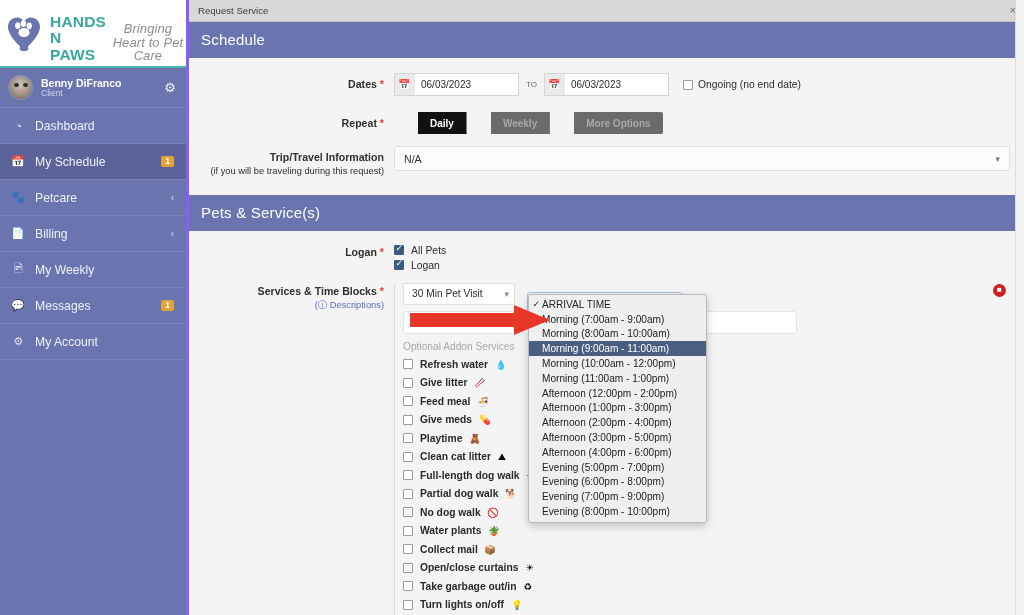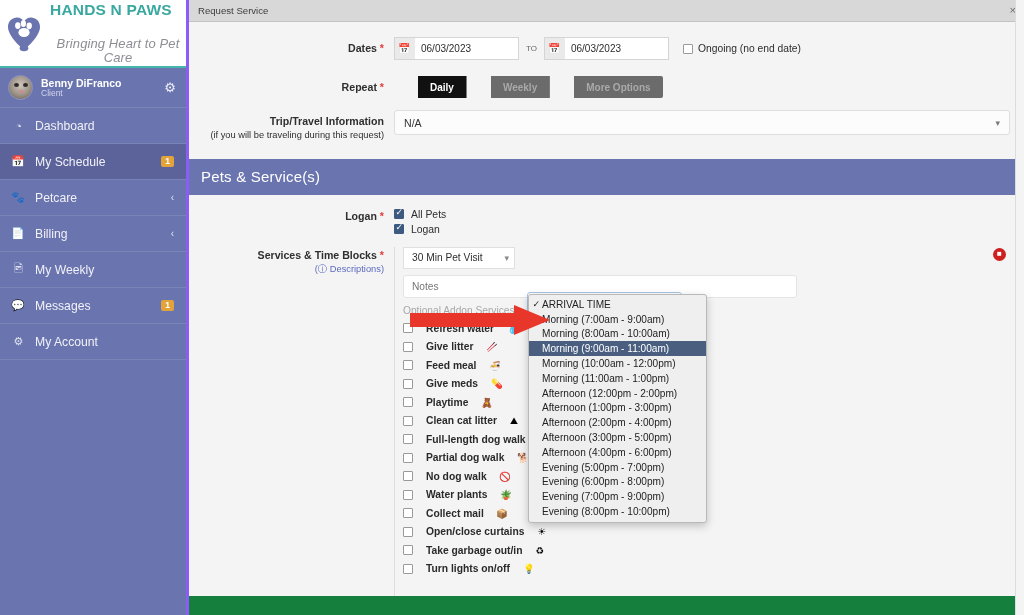--- a/index.html
+++ b/index.html
@@ -18,21 +18,21 @@
     display: flex; flex-direction: column;
     position: relative;
   }
   .logo-box {
     height: 68px; background: #ffffff;
     display: flex; align-items: center; justify-content: center;
     border-bottom: 2px solid #45b6ac;
   }
   .logo-wrap { display: flex; align-items: center; gap: 6px; padding-left: 4px; }
   .logo-mark { width: 40px; height: 40px; position: relative; }
-  .logo-text { display: flex; flex-direction: column; line-height: 1.05; }
+  .logo-text { display: flex; flex-direction: row; line-height: 1.05; align-items: flex-end; }
   .logo-title {
     font-size: 15.5px; font-weight: bold; letter-spacing: .2px;
     color: #3aa8a0;
   }
   .logo-sub { font-size: 13px; color: #8d8d95; letter-spacing: .1px; margin-top: 19px; text-align:center;font-style:italic;}
 
   .user-row {
     height: 40px; display: flex; align-items: center;
     padding: 0 10px 0 8px; gap: 8px;
     background: #6a74ae;
@@ -172,21 +172,21 @@
   }
   .svc-select .car { font-size: 9px; color: #888; }
   .notes-input {
     margin-top: 6px; width: 394px; height: 23px;
     background: #ffffff; border: 1px solid #e4e4e4; border-radius: 3px;
     font-size: 10.2px; color: #9d9d9d; padding: 0 8px;
     font-family: "Liberation Sans", sans-serif;
   }
   .addon-title { font-size: 10.2px; color: #a8a8a8; margin: 7px 0 4px; }
   .addon-list { display: flex; flex-direction: column; gap: 1.5px; }
-  .addon-row { display: flex; align-items: center; gap: 13px; height: 17px; }
+  .addon-row { display: flex; align-items: center; gap: 7px; height: 17px; }
   .addon-lbl { font-size: 10.3px; font-weight: bold; color: #2a2a2a; }
   .addon-emoji { font-size: 9.5px; }
 
   .del-btn {
     position: absolute; right: 18px; top: 1px;
     width: 13px; height: 13px; border-radius: 50%;
     background: #cf2020; color: #fff; font-size: 8px;
     display: flex; align-items: center; justify-content: center;
     cursor: pointer; line-height: 1;
   }
@@ -298,20 +298,21 @@
       </nav>
   </aside>
 
   <section class="main">
 
     <div class="topbar">
       <span class="topbar-title">Request Service</span>
       <span class="topbar-close">×</span>
     </div>
 
+    <div class="section-head">Schedule</div>
 
     <div class="section-body" style="padding:7px 0 10px">
 
       <div class="form-row">
         <div class="form-label">
           <span>Dates</span><span class="req"> *</span>
         </div>
         <div class="form-field">
           <span class="date-group">
             <span class="date-icn">📅</span>

